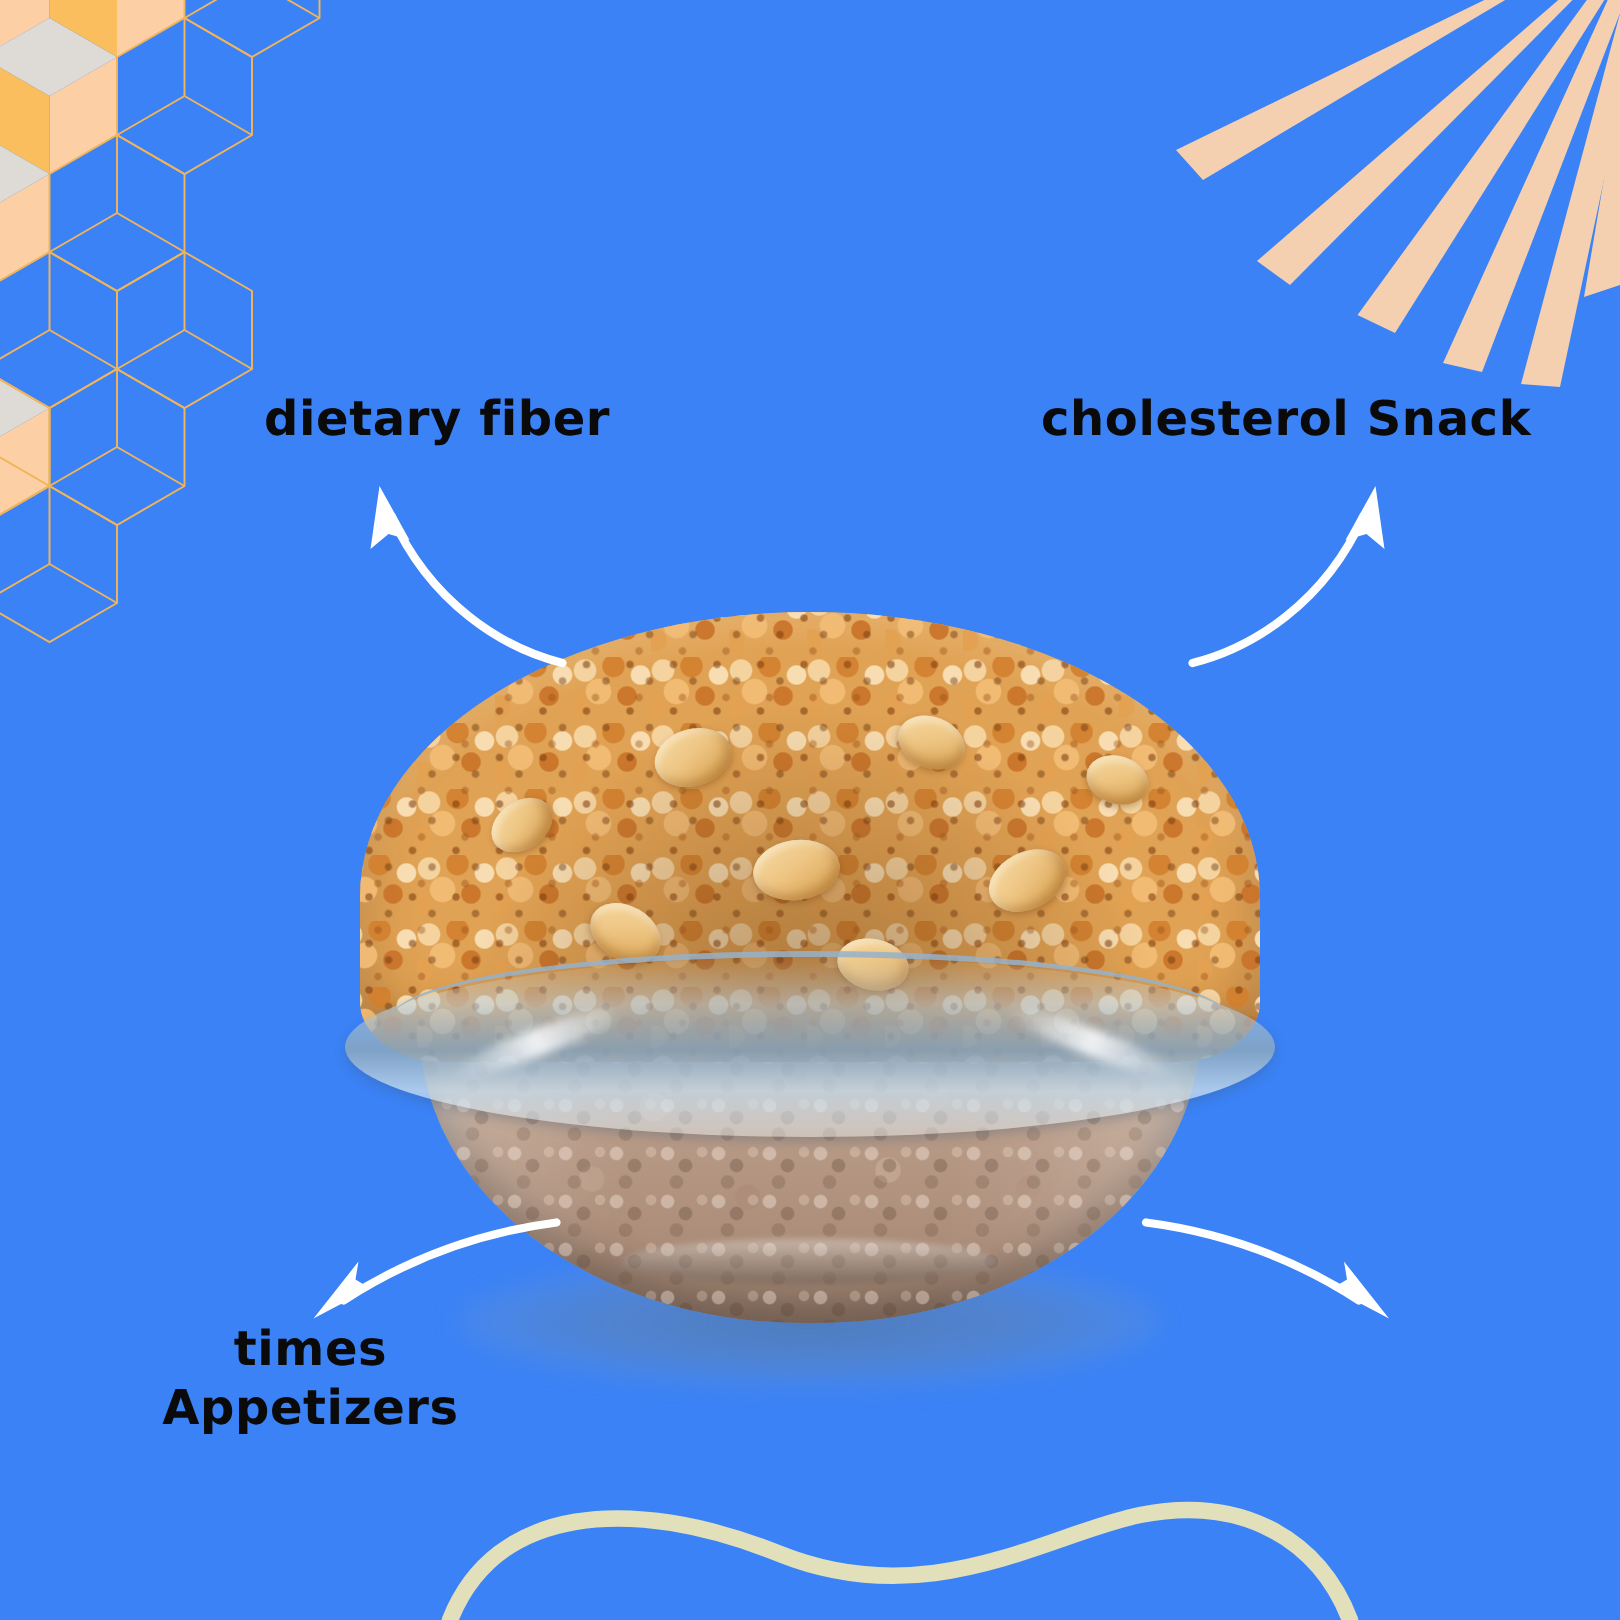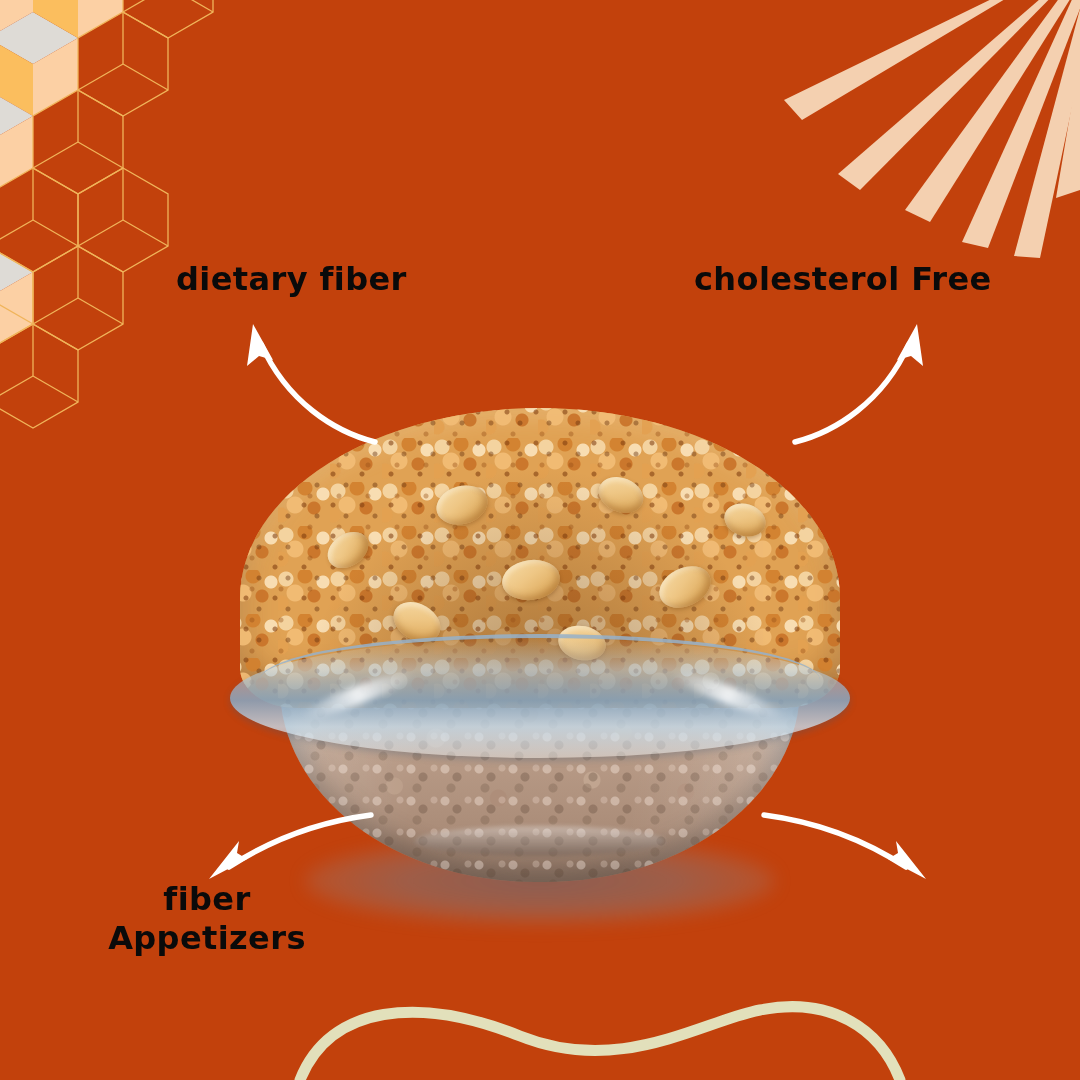--- a/index.html
+++ b/index.html
@@ -300,21 +300,21 @@
     pointer-events: none;
   }
   .arrow.a-tl { left: 225px; top: 320px; }
   .arrow.a-tr { left: 775px; top: 320px; }
   .arrow.a-bl { left: 195px; top: 805px; }
   .arrow.a-br { left: 760px; top: 805px; }
 </style>
 </head>
 <body>
 
-<div id="poster" style="background: #c2410c;">
+<div id="poster" style="background: #3b82f6;">
 
   <svg class="corner-cubes" viewBox="0 0 420 430">
     <defs>
       <g id="cubeWire">
         <polygon points="0,-52 45,-26 45,26 0,52 -45,26 -45,-26" fill="none" stroke="#f0b45a" stroke-width="1.3"></polygon>
         <line x1="0" y1="-52" x2="0" y2="0" stroke="#f0b45a" stroke-width="1.3"></line>
         <line x1="0" y1="0" x2="45" y2="26" stroke="#f0b45a" stroke-width="1.3"></line>
         <line x1="0" y1="0" x2="-45" y2="26" stroke="#f0b45a" stroke-width="1.3"></line>
       </g>
       <g id="cubeSolid">
@@ -402,19 +402,19 @@
     <path d="M4,10 C50,16 100,32 146,62" stroke="#ffffff" stroke-width="5.5" fill="none" stroke-linecap="round"></path>
     <polygon points="166,74 128,54 138,48 136,36" fill="#ffffff"></polygon>
   </svg>
 
   <svg class="bottom-wave" viewBox="0 0 1080 110" preserveAspectRatio="none">
     <path d="M300,110 C330,34 420,26 520,66 C620,106 700,52 760,40 C830,26 880,58 900,110" stroke="#e2e0bb" stroke-width="11" fill="none" stroke-linecap="round"></path>
   </svg>
 
   <div class="callout tl">dietary fiber</div>
 
-  <div class="callout tr">cholesterol Free</div>
-
-  <div class="callout bl">fiber
+  <div class="callout tr">cholesterol Snack</div>
+
+  <div class="callout bl">times
 Appetizers</div>
 
 
 </div>
 
 </body></html>

